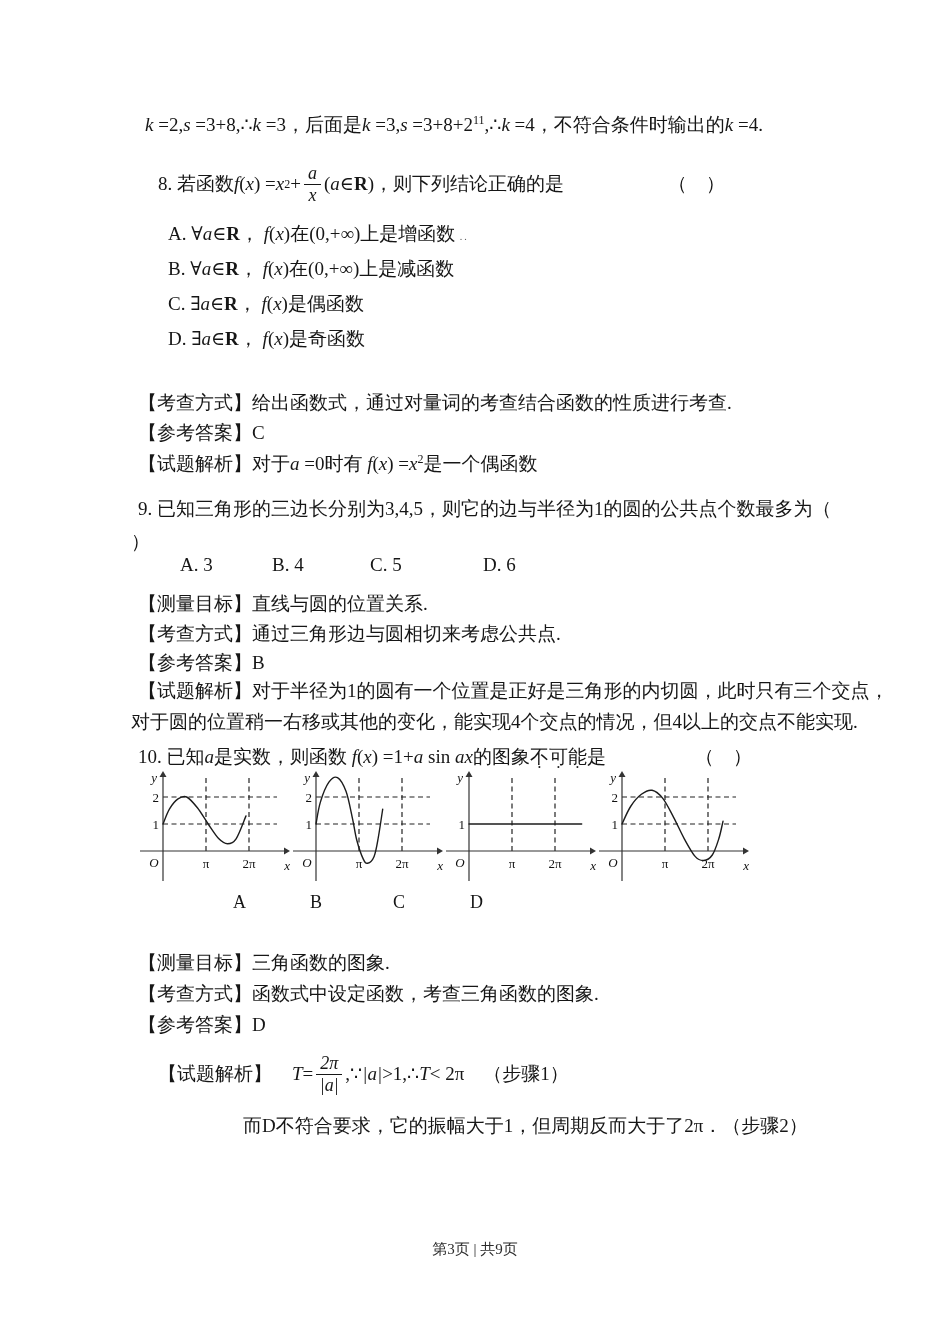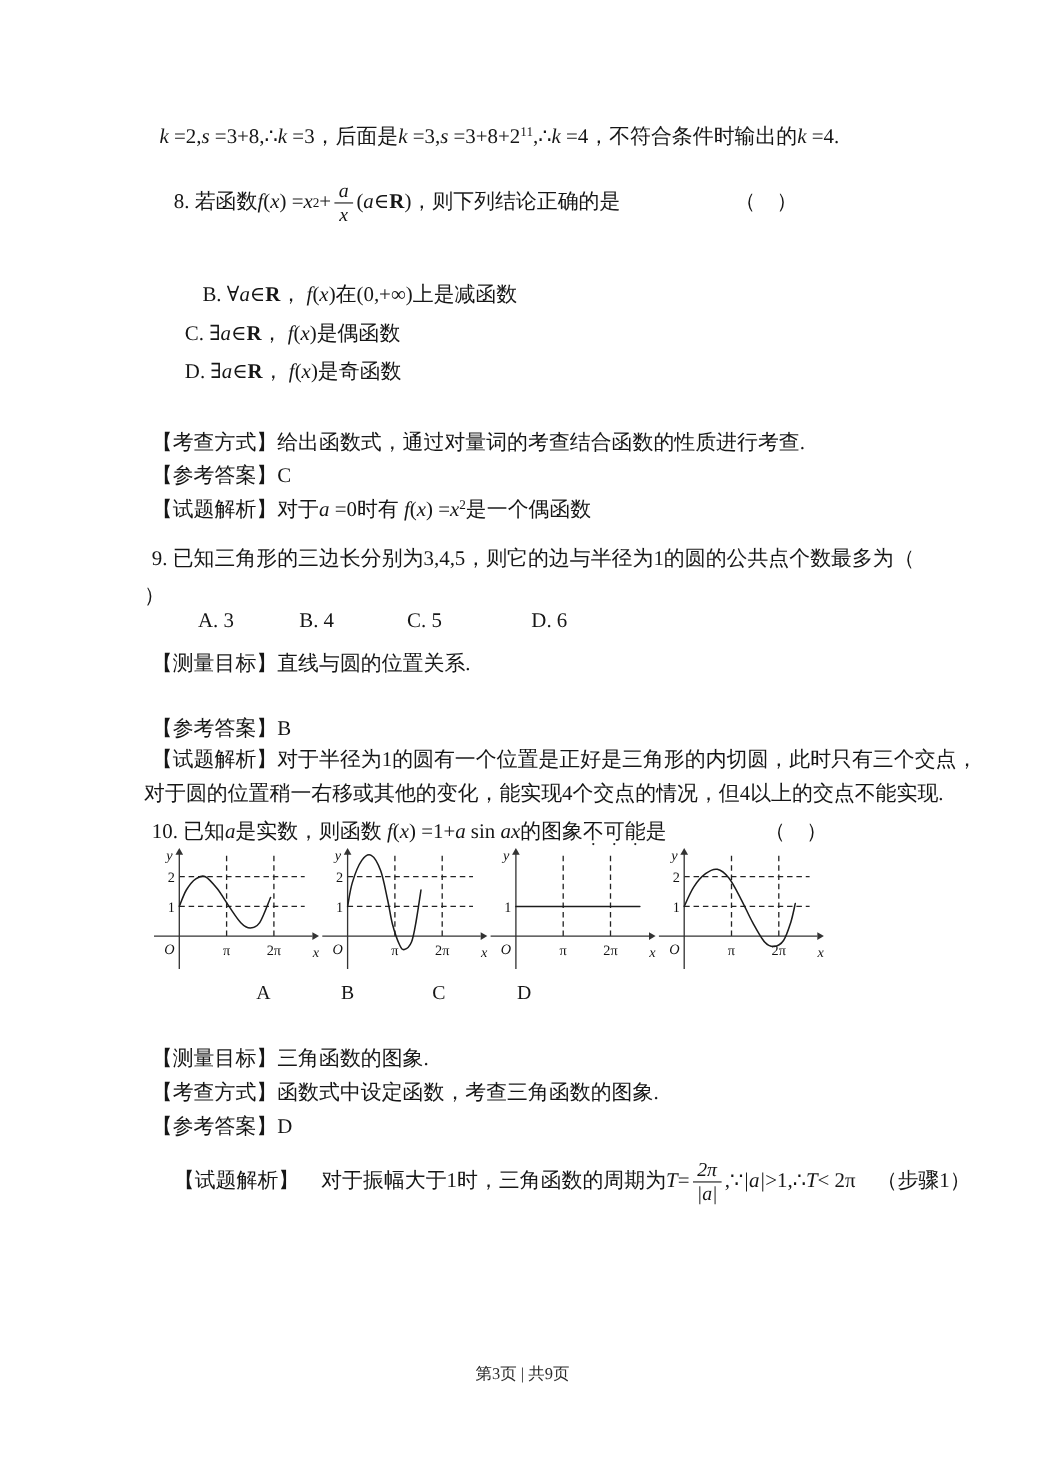--- a/index.html
+++ b/index.html
@@ -54,34 +54,36 @@
         <span class="den">x</span>
       </span>
       <span class="">(</span>
       <span class="it">a</span>
       <span class="">∈</span>
       <span class="bd">R</span>
       <span class="">)</span>
       <span class="">，则下列结论正确的是</span>
     </div>
   <div class="ln" style="left:668px;top:172px">（　）</div>
-  <div class="ln" style="left:184px;top:257px"><span class="">B. ∀</span><span class="it">a</span><span class="">∈</span><span class="bd">R</span><span class="">， </span><span class="it">f</span><span class="">(</span><span class="it">x</span><span class="">)在(0,+∞)上是减函数</span></div>
+  <div class="ln" style="left:168px;top:222px"><span class="">A. ∀</span><span class="it">a</span><span class="">∈</span><span class="bd">R</span><span class="">， </span><span class="it">f</span><span class="">(</span><span class="it">x</span><span class="">)在(0,+∞)上是增函数</span><span class="tiny"> ..</span></div>
+  <div class="ln" style="left:168px;top:257px"><span class="">B. ∀</span><span class="it">a</span><span class="">∈</span><span class="bd">R</span><span class="">， </span><span class="it">f</span><span class="">(</span><span class="it">x</span><span class="">)在(0,+∞)上是减函数</span></div>
   <div class="ln" style="left:168px;top:292px"><span class="">C. ∃</span><span class="it">a</span><span class="">∈</span><span class="bd">R</span><span class="">， </span><span class="it">f</span><span class="">(</span><span class="it">x</span><span class="">)是偶函数</span></div>
   <div class="ln" style="left:168px;top:327px"><span class="">D. ∃</span><span class="it">a</span><span class="">∈</span><span class="bd">R</span><span class="">， </span><span class="it">f</span><span class="">(</span><span class="it">x</span><span class="">)是奇函数</span></div>
   <div class="ln" style="left:138px;top:391px"><span>【考查方式】</span><span>给出函数式，通过对量词的考查结合函数的性质进行考查.</span></div>
   <div class="ln" style="left:138px;top:421px"><span>【参考答案】</span><span>C</span></div>
   <div class="ln" style="left:138px;top:452px"><span>【试题解析】</span><span><span class="">对于</span><span class="it">a</span><span class=""> =0时有 </span><span class="it">f</span><span class="">(</span><span class="it">x</span><span class="">) =</span><span class="it">x</span><span class="sup">2</span><span class="">是一个偶函数</span></span></div>
 
   <div class="ln" style="left:138px;top:497px">9. 已知三角形的三边长分别为3,4,5，则它的边与半径为1的圆的公共点个数最多为（</div>
   <div class="ln" style="left:131px;top:530px">）</div>
   <div class="ln" style="left:180px;top:553px">A. 3</div>
   <div class="ln" style="left:272px;top:553px">B. 4</div>
   <div class="ln" style="left:370px;top:553px">C. 5</div>
   <div class="ln" style="left:483px;top:553px">D. 6</div>
   <div class="ln" style="left:138px;top:592px"><span>【测量目标】</span><span>直线与圆的位置关系.</span></div>
+  <div class="ln" style="left:138px;top:622px"><span>【考查方式】</span><span>通过三角形边与圆相切来考虑公共点.</span></div>
   <div class="ln" style="left:138px;top:651px"><span>【参考答案】</span><span>B</span></div>
   <div class="ln" style="left:138px;top:679px"><span>【试题解析】</span><span>对于半径为1的圆有一个位置是正好是三角形的内切圆，此时只有三个交点，</span></div>
   <div class="ln" style="left:131px;top:710px">对于圆的位置稍一右移或其他的变化，能实现4个交点的情况，但4以上的交点不能实现.</div>
 
   <div class="ln" style="left:138px;top:745px"><span class="">10. 已知</span><span class="it">a</span><span class="">是实数，则函数 </span><span class="it">f</span><span class="">(</span><span class="it">x</span><span class="">) =1+</span><span class="it">a</span><span class=""> sin </span><span class="it">ax</span><span class="">的图象</span><span class="emdot">不</span><span class="emdot">可</span><span class="emdot">能</span><span class="">是</span></div>
   <div class="ln" style="left:695px;top:745px">（　）</div>
 
   <div class="graphs" style="left:138px;top:768px">
     <svg width="153" height="120" viewBox="0 0 153 120">
         <line x1="25" y1="56" x2="139" y2="56" class="dash"></line>
@@ -157,31 +159,31 @@
   <div class="glabel" style="left:310px;top:892px">B</div>
   <div class="glabel" style="left:393px;top:892px">C</div>
   <div class="glabel" style="left:470px;top:892px">D</div>
 
   <div class="ln" style="left:138px;top:982px"><span>【考查方式】</span><span>函数式中设定函数，考查三角函数的图象.</span></div>
   <div class="ln" style="left:138px;top:951px"><span>【测量目标】</span><span>三角函数的图象.</span></div>
   <div class="ln" style="left:138px;top:1013px"><span>【参考答案】</span><span>D</span></div>
   <div class="ln flexln" style="left:138px;top:1044px;height:60px">
       <span>【试题解析】</span>
       <span class="flexln">
-        <span class="">对于振幅大于1时，三角函数的周期为</span>
         <span class="it">T</span>
         <span class=""> =</span>
         <span class="frac it">
           <span class="num">2π</span>
           <span class="den">|a|</span>
         </span>
         <span class="">,∵ </span>
         <span class="it">|a|</span>
         <span class=""> &gt;1,∴</span>
         <span class="it">T</span>
         <span class=""> &lt; 2π</span>
         <span class="">　（步骤1）</span>
       </span>
     </div>
+  <div class="ln" style="left:243px;top:1114px">而D不符合要求，它的振幅大于1，但周期反而大于了2π．（步骤2）</div>
 
   <div class="footer" style="top:1240px">第3页 | 共9页</div>
 
 </div>
 
 </body></html>

